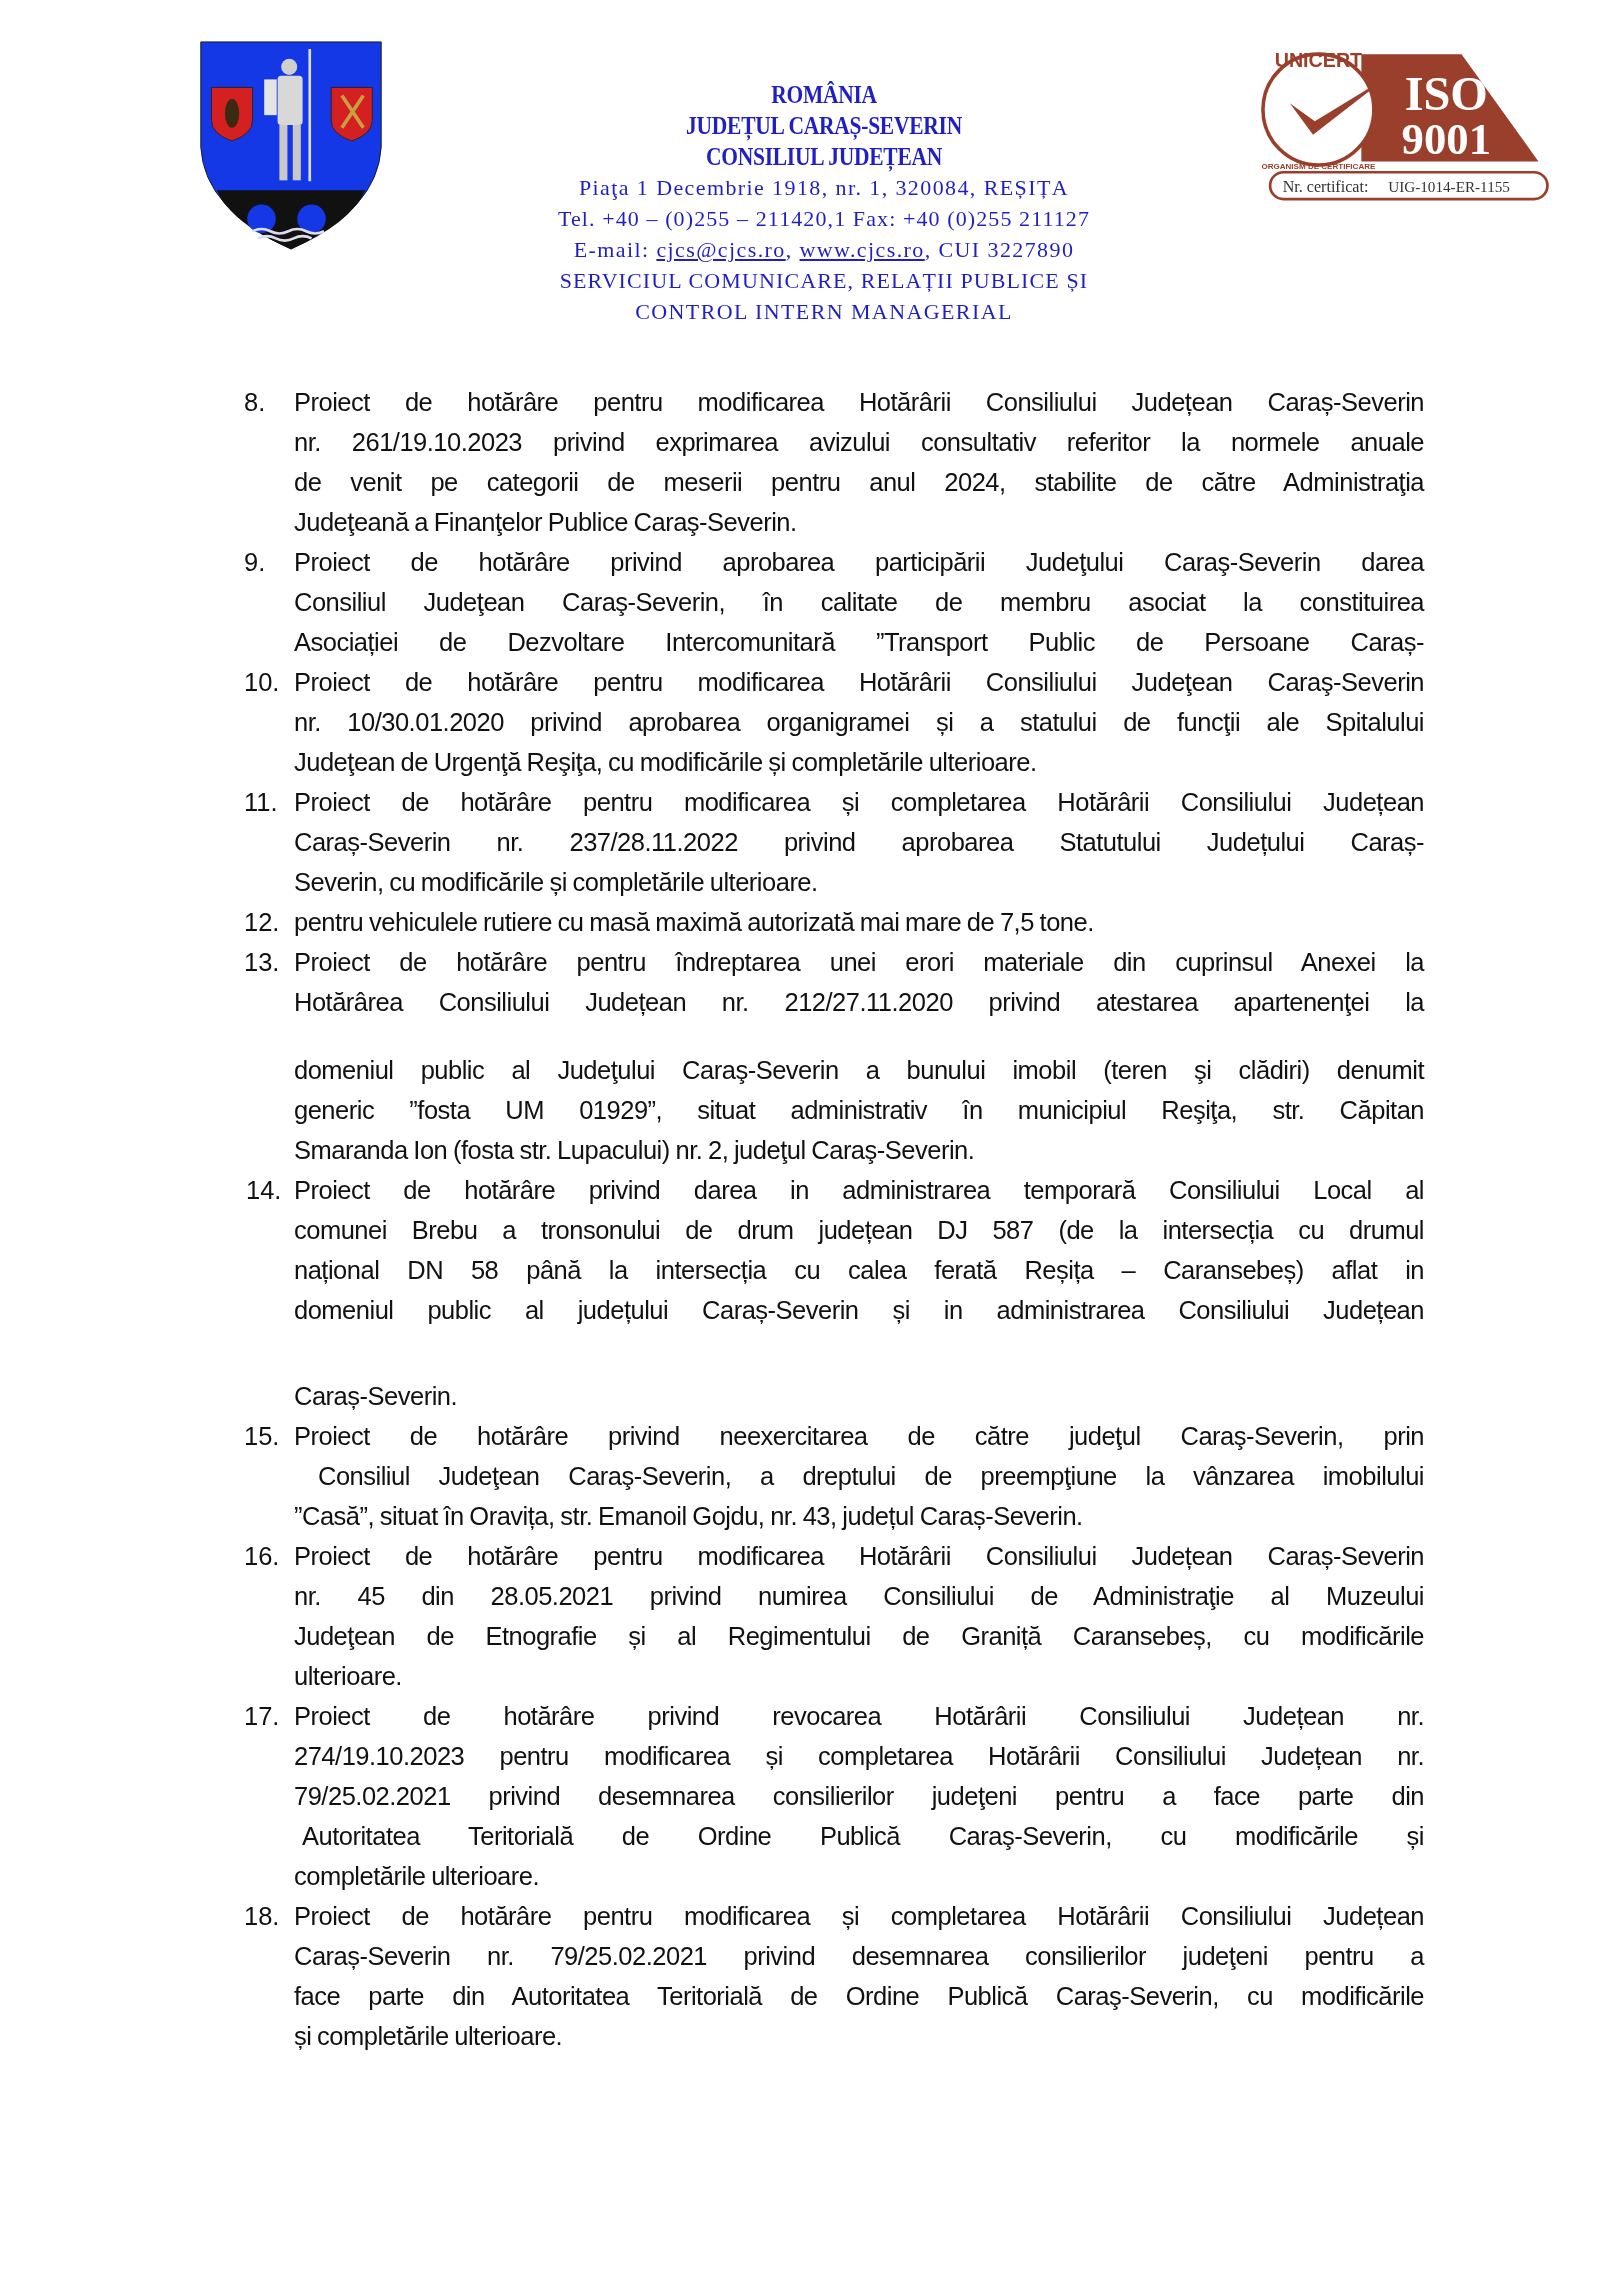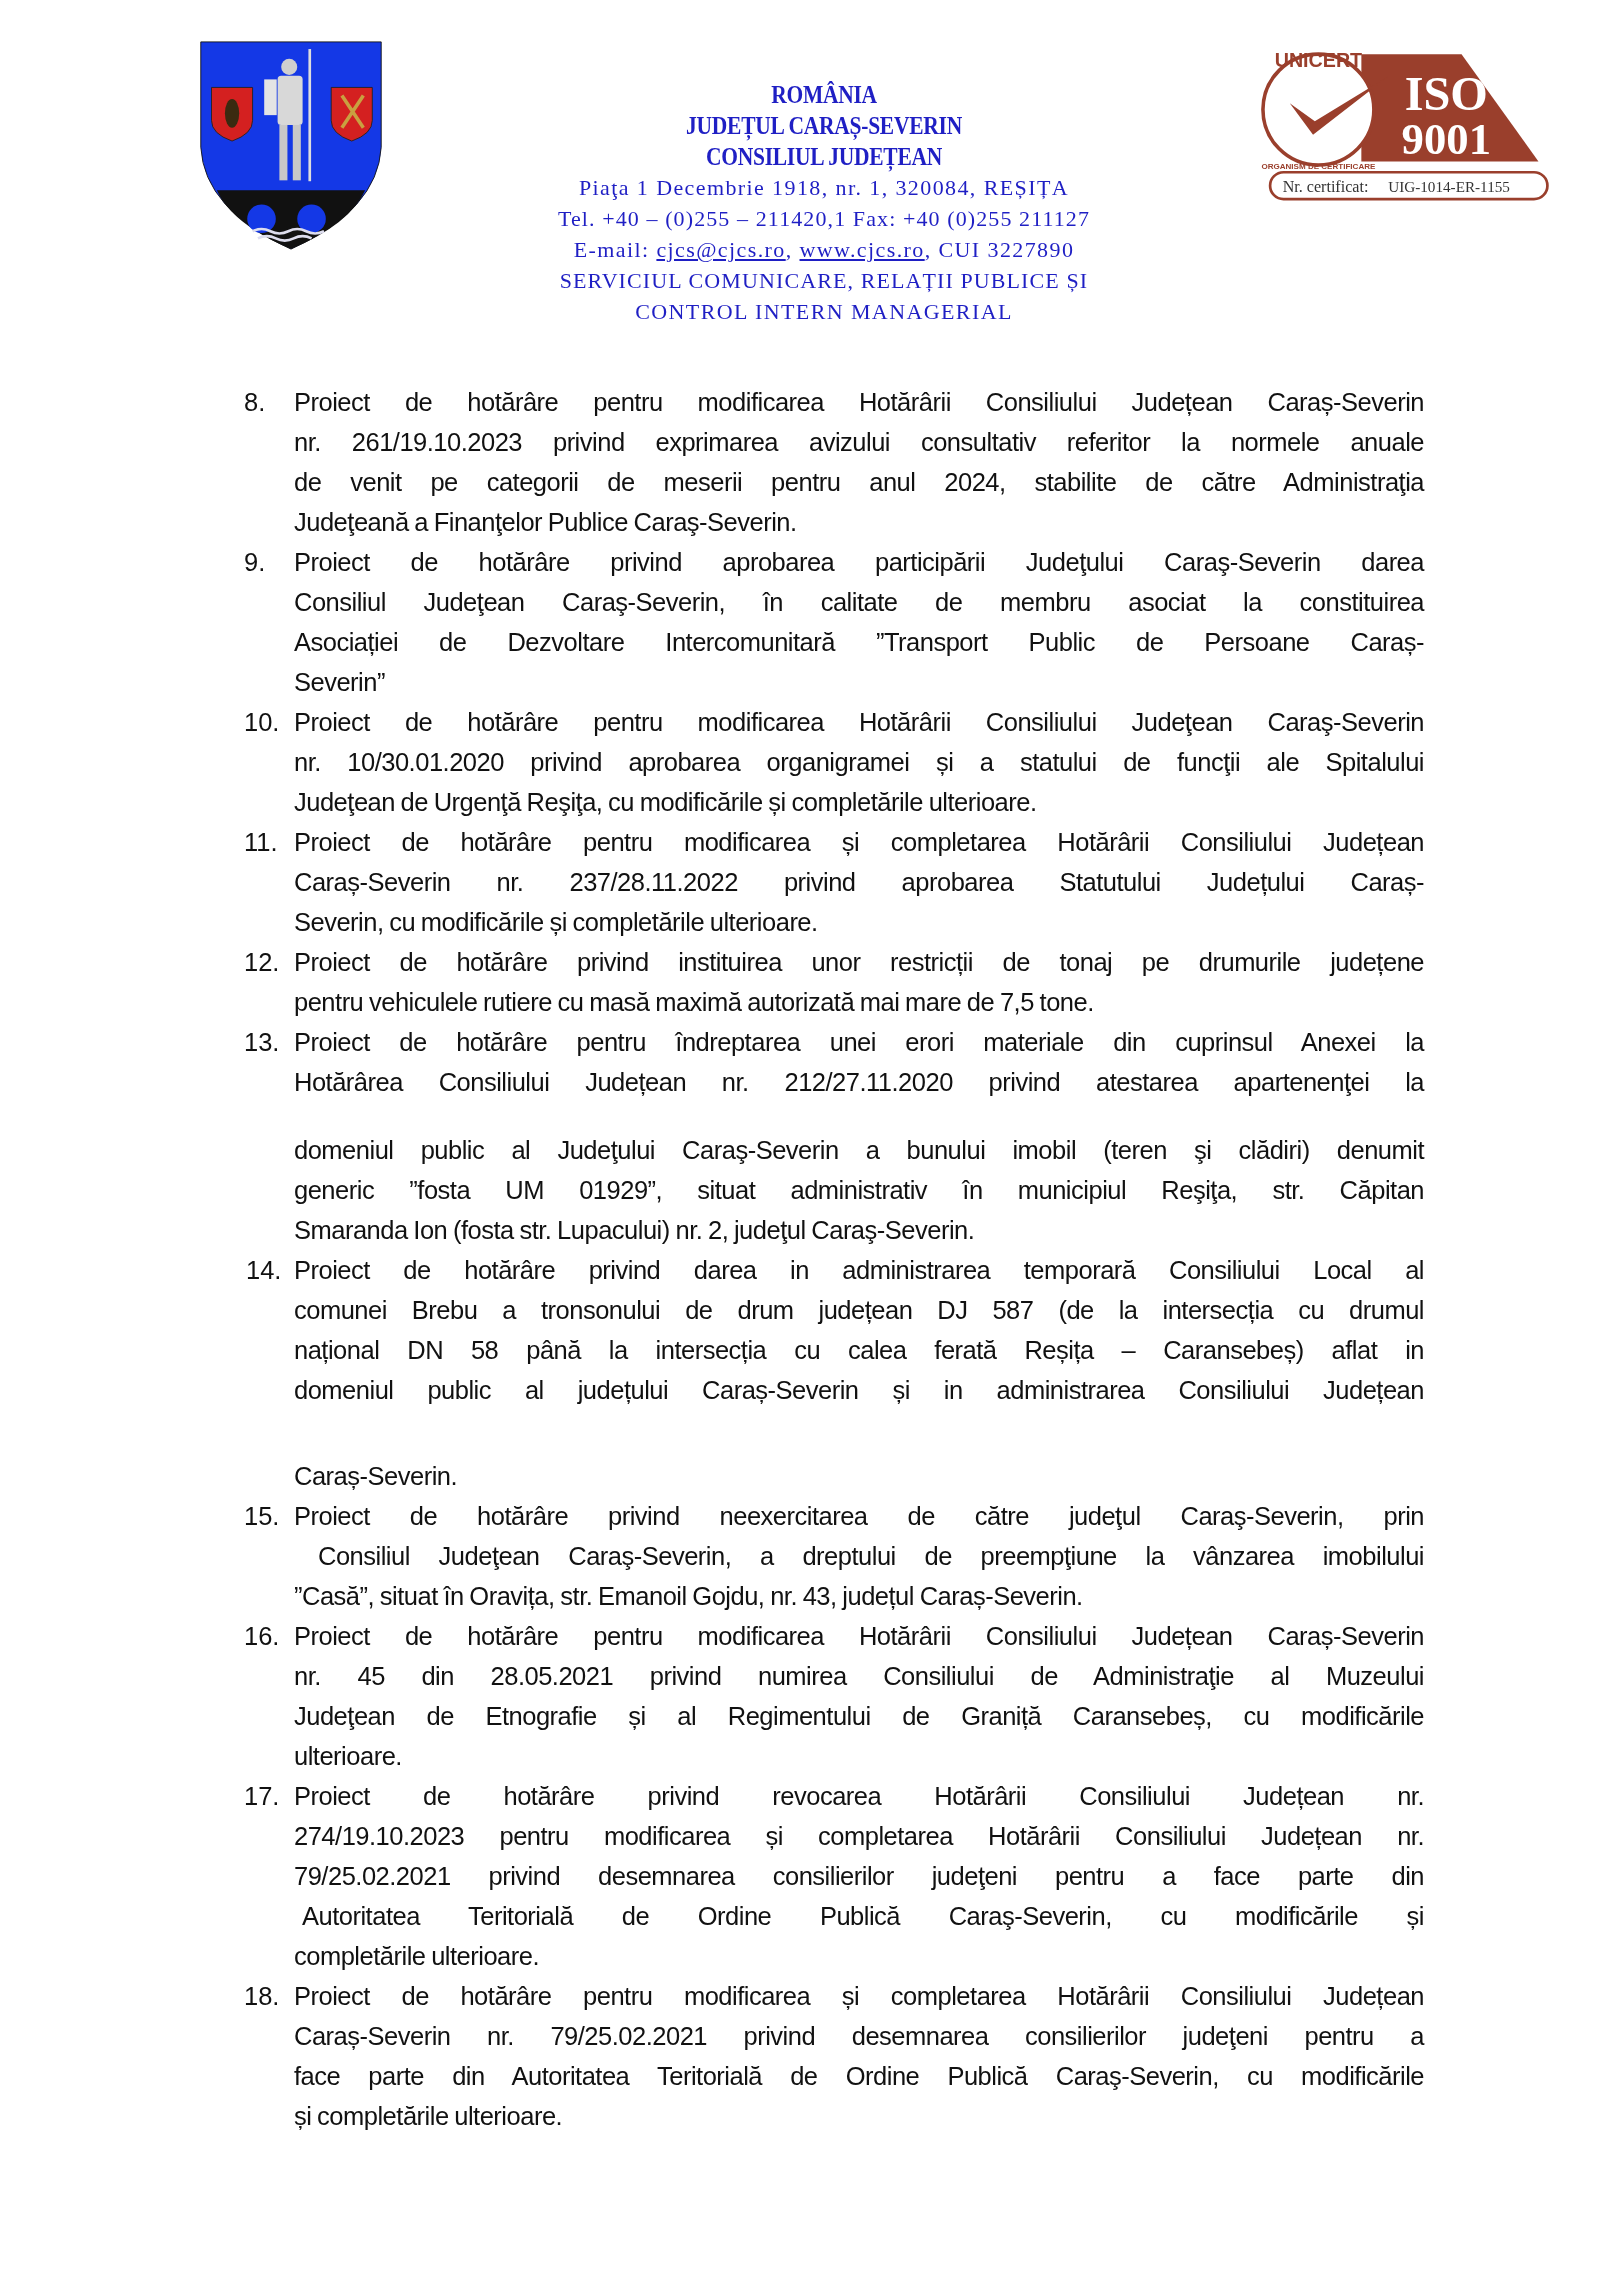--- a/index.html
+++ b/index.html
@@ -87,21 +87,20 @@
           <span class="ln" style="display: block;">de venit pe categorii de meserii pentru anul 2024, stabilite de către  Administraţia</span>
           <span class="ln last" style="display: block;">Judeţeană  a Finanţelor Publice  Caraş-Severin.</span>
         </div>
       </div>
       <div class="item">
         <span class="num">9.</span>
         <div class="lines">
           <span class="ln" style="display: block;">Proiect de hotărâre privind aprobarea participării Judeţului Caraş-Severin darea</span>
           <span class="ln" style="display: block;">Consiliul Judeţean Caraş-Severin, în calitate de membru asociat la constituirea</span>
           <span class="ln" style="display: block;">Asociației de Dezvoltare Intercomunitară ”Transport Public de Persoane Caraș-</span>
-          <span class="ln last" style="display: block;">Severin”</span>
         </div>
       </div>
       <div class="item">
         <span class="num">10.</span>
         <div class="lines">
           <span class="ln" style="display: block;">Proiect de hotărâre pentru modificarea Hotărârii  Consiliului Judeţean Caraş-Severin</span>
           <span class="ln" style="display: block;">nr. 10/30.01.2020 privind aprobarea organigramei și a statului de funcţii ale Spitalului</span>
           <span class="ln last" style="display: block;">Judeţean de Urgenţă Reşiţa, cu modificările și completările ulterioare.</span>
         </div>
       </div>
@@ -109,21 +108,20 @@
         <span class="num">11.</span>
         <div class="lines">
           <span class="ln" style="display: block;">Proiect de hotărâre pentru modificarea și completarea  Hotărârii Consiliului Județean</span>
           <span class="ln" style="display: block;">Caraș-Severin  nr.  237/28.11.2022  privind  aprobarea  Statutului  Județului  Caraș-</span>
           <span class="ln last" style="display: block;">Severin, cu modificările și completările ulterioare.</span>
         </div>
       </div>
       <div class="item">
         <span class="num">12.</span>
         <div class="lines">
-          <span class="ln" style="display: block;">Proiect de hotărâre privind instituirea unor restricții de tonaj pe drumurile județene</span>
           <span class="ln last" style="display: block;">pentru vehiculele rutiere cu masă maximă autorizată mai mare de 7,5 tone.</span>
         </div>
       </div>
       <div class="item">
         <span class="num">13.</span>
         <div class="lines">
           <span class="ln" style="display: block;">Proiect de hotărâre pentru îndreptarea unei erori materiale din cuprinsul Anexei la</span>
           <span class="ln" style="display: block;">Hotărârea Consiliului Județean nr. 212/27.11.2020 privind atestarea apartenenţei la</span>
           <span class="ln" style="display: block; margin-top: 28px;">domeniul public al Judeţului Caraş-Severin  a bunului imobil (teren şi clădiri) denumit</span>
           <span class="ln" style="display: block;">generic ”fosta UM 01929”, situat administrativ în municipiul Reşiţa, str. Căpitan</span>

